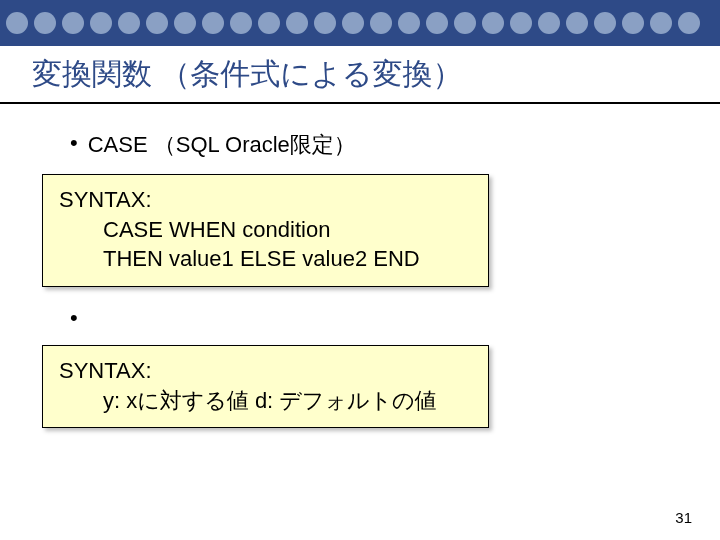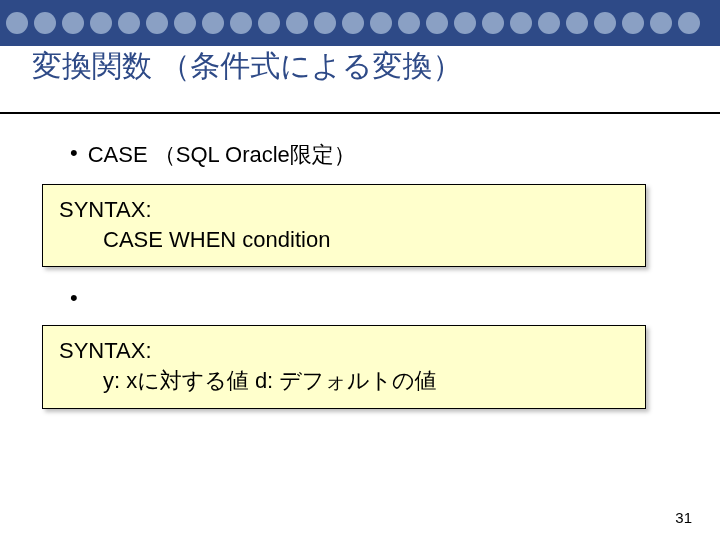--- a/index.html
+++ b/index.html
@@ -22,23 +22,24 @@
   .dot {
     width: 22px;
     height: 22px;
     border-radius: 50%;
     background: #8aa0c4;
     margin-right: 6px;
     flex-shrink: 0;
   }
   .title-bar {
     width: 100%;
-    height: 68px;
+    height: 58px;
     border-bottom: 2px solid #000;
     display: flex;
+    align-items: center;
     padding-left: 32px;
   }
   .title {
     font-size: 30px;
     color: #2e4a87;
     font-weight: normal;
   }
   .content {
     padding: 16px 58px 0 70px;
   }
@@ -53,21 +54,21 @@
   }
   .syntax-box {
     background: #ffffcc;
     border: 1px solid #000;
     box-shadow: 3px 3px 4px rgba(0,0,0,0.25);
     padding: 10px 16px 12px 16px;
     margin: 0 0 18px -28px;
     font-size: 22px;
     line-height: 1.35;
     color: #000;
-    width: 604px;
+    width: 447px;
   }
   .syntax-line1 { }
   .syntax-indent { padding-left: 44px; }
   .page-num {
     position: absolute;
     right: 28px;
     bottom: 14px;
     font-size: 15px;
     color: #000;
   }
@@ -110,20 +111,21 @@
 <div class="content">
 
   <div class="bullet-line">
     <span class="bullet-marker">•</span>
     <span>CASE （SQL Oracle限定）</span>
   </div>
 
   <div class="syntax-box">
     <div class="syntax-line1">SYNTAX:</div>
     <div class="syntax-indent">CASE WHEN condition</div>
+    <div class="syntax-indent">THEN value1 ELSE value2 END</div>
   </div>
 
   <div class="bullet-line">
     <span class="bullet-marker">•</span>
   </div>
 
   <div class="syntax-box">
     <div class="syntax-line1">SYNTAX:</div>
     <div class="syntax-indent">y: xに対する値  d: デフォルトの値</div>
   </div>

